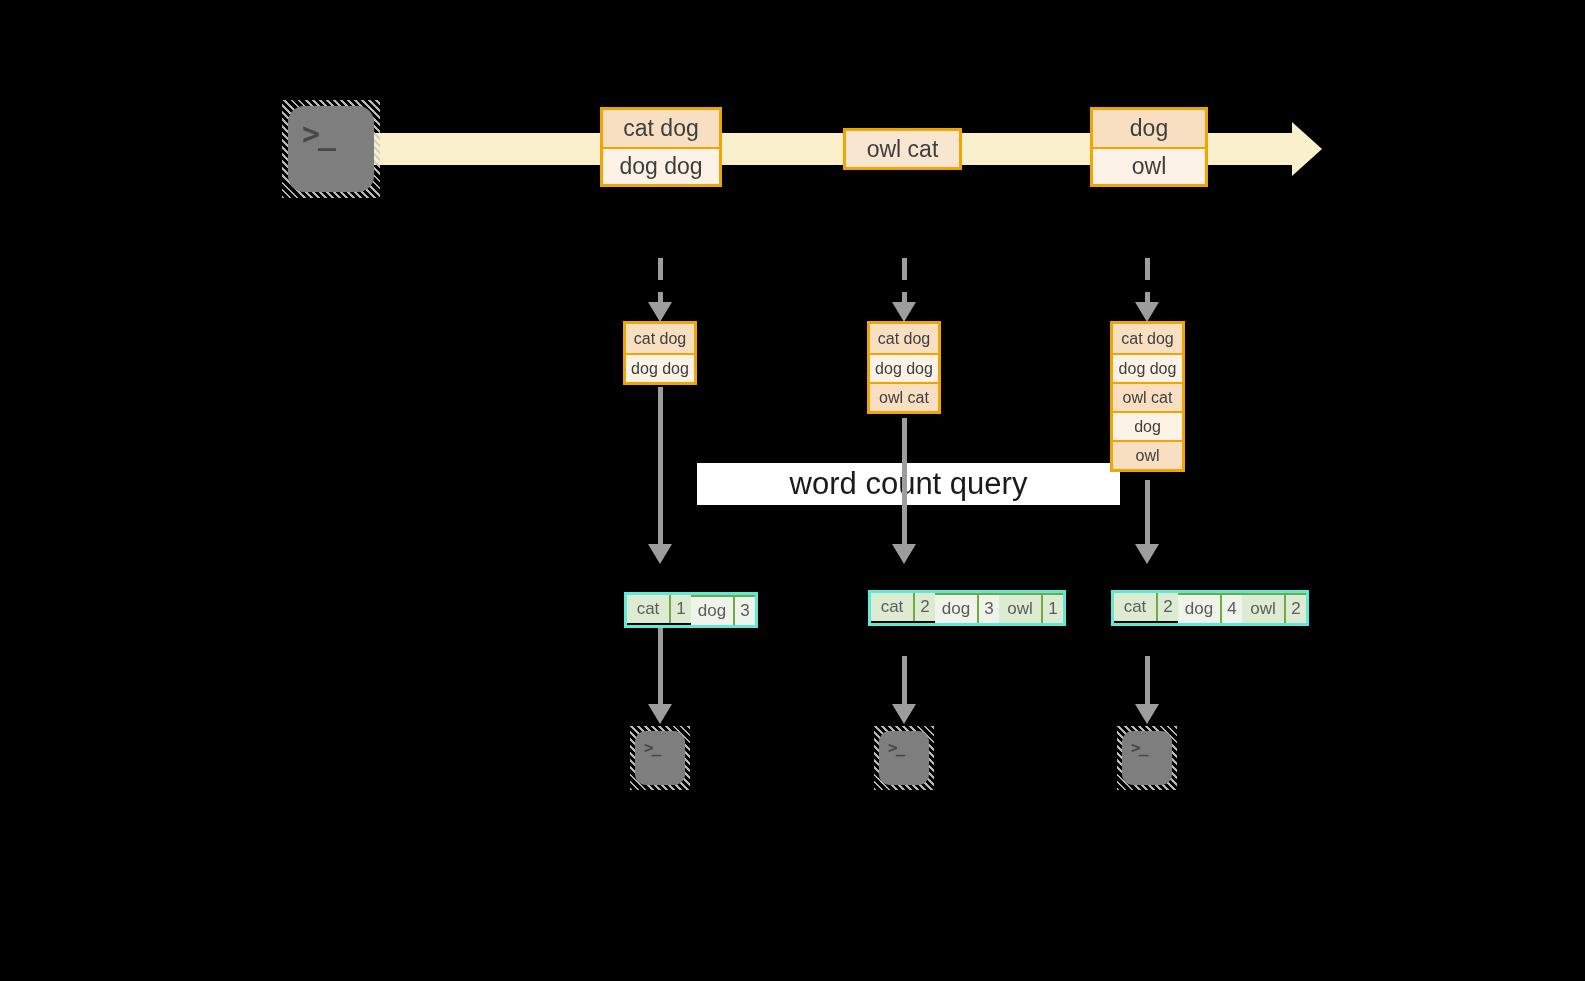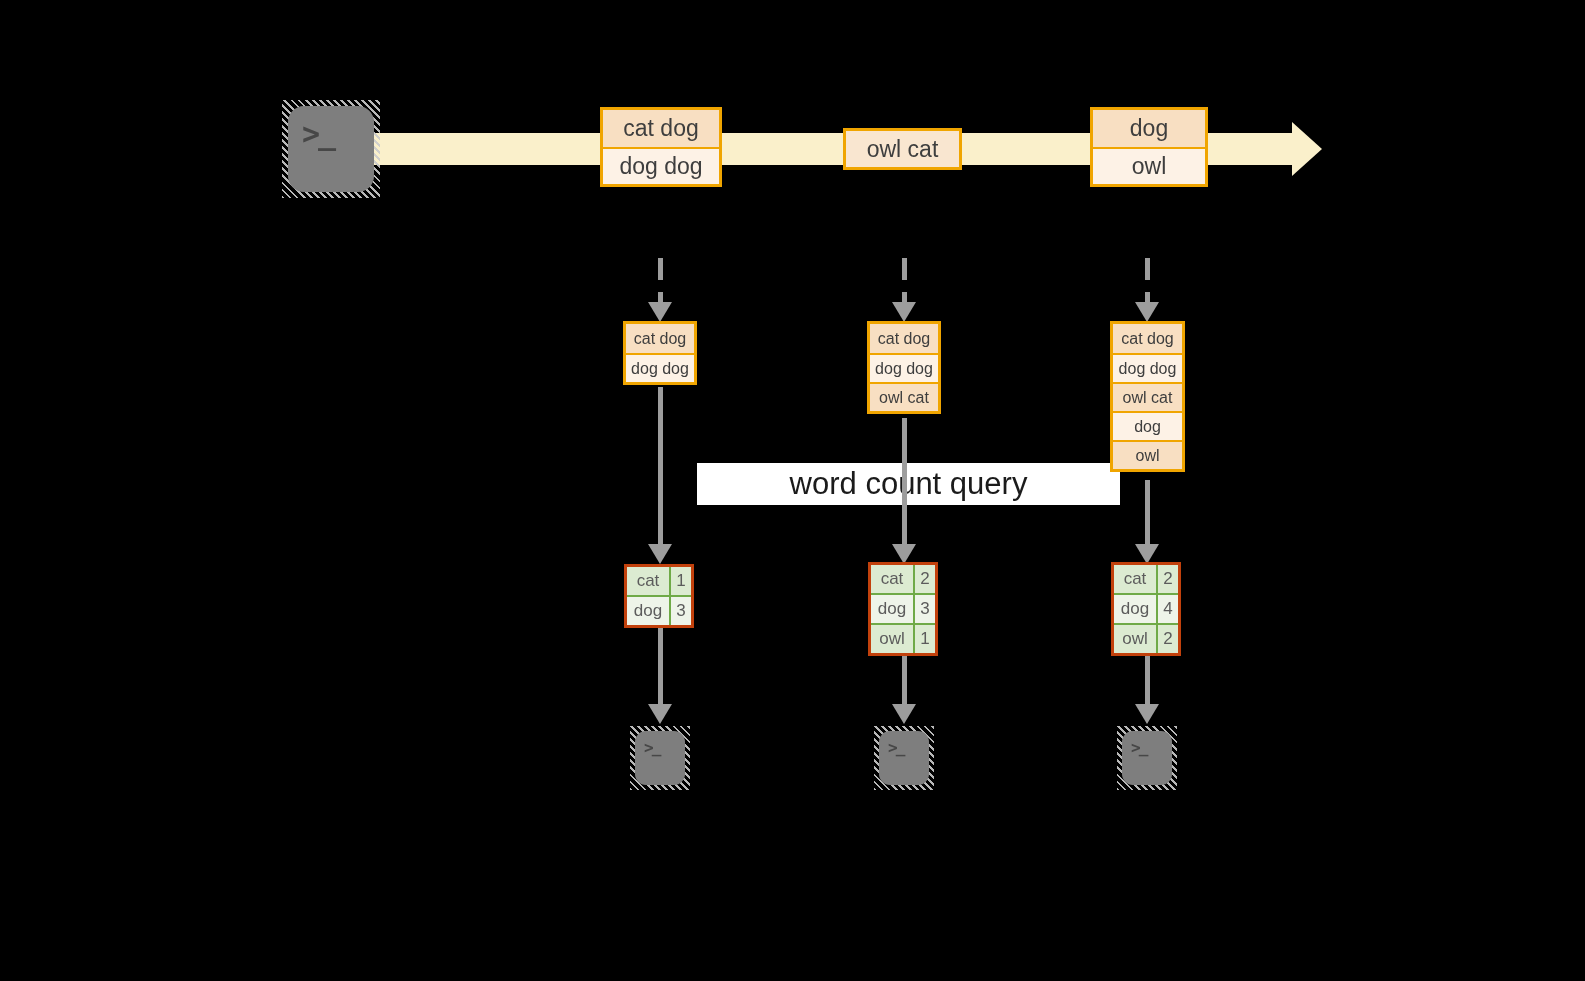--- a/index.html
+++ b/index.html
@@ -57,22 +57,22 @@
     border-top:20px solid #9d9d9d;
   }
   
   .banner{
     position:absolute;left:697px;top:463px;width:423px;height:42px;background:#ffffff;z-index:1;
     display:flex;align-items:center;justify-content:center;
   }
   .banner span{font-size:31px;color:#1b1b1b;}
   
   .gtable{
-    position:absolute;z-index:3;border:3px solid #c2410c;box-sizing:border-box;
-    display:flex;flex-direction:column;
+    position:absolute;z-index:3;border:3px solid #5eead4;box-sizing:border-box;
+    display:flex;flex-direction:row;margin-top:28px;
   }
   .grow{display:flex;height:28px;flex:none;}
   .grow + .grow{border-top:2px solid #6faa47;}
   .gcell{
     display:flex;align-items:center;justify-content:center;
     color:#5c5c5c;font-size:17px;box-sizing:border-box;
   }
   .gword{width:42px;}
   .gnum{width:22px;border-left:2px solid #6faa47;}
   .grow:nth-child(odd) .gcell{background:#dcebd1;}

